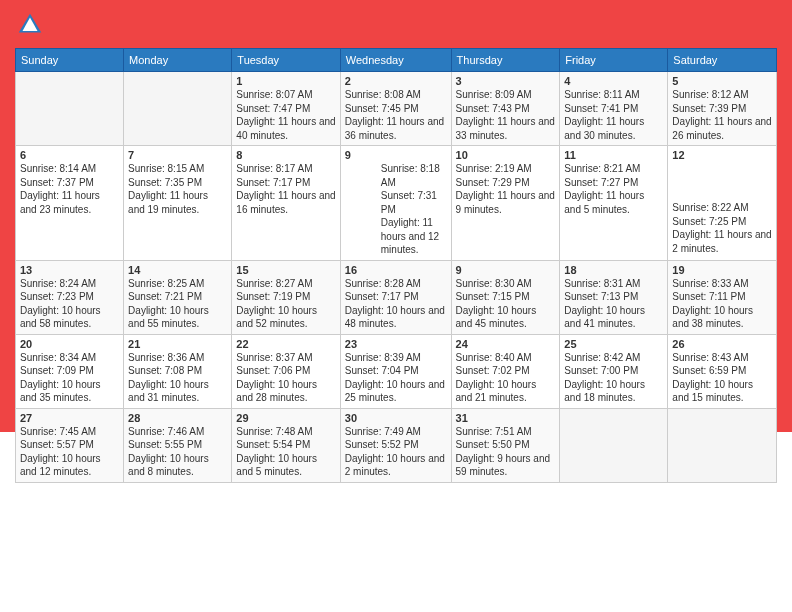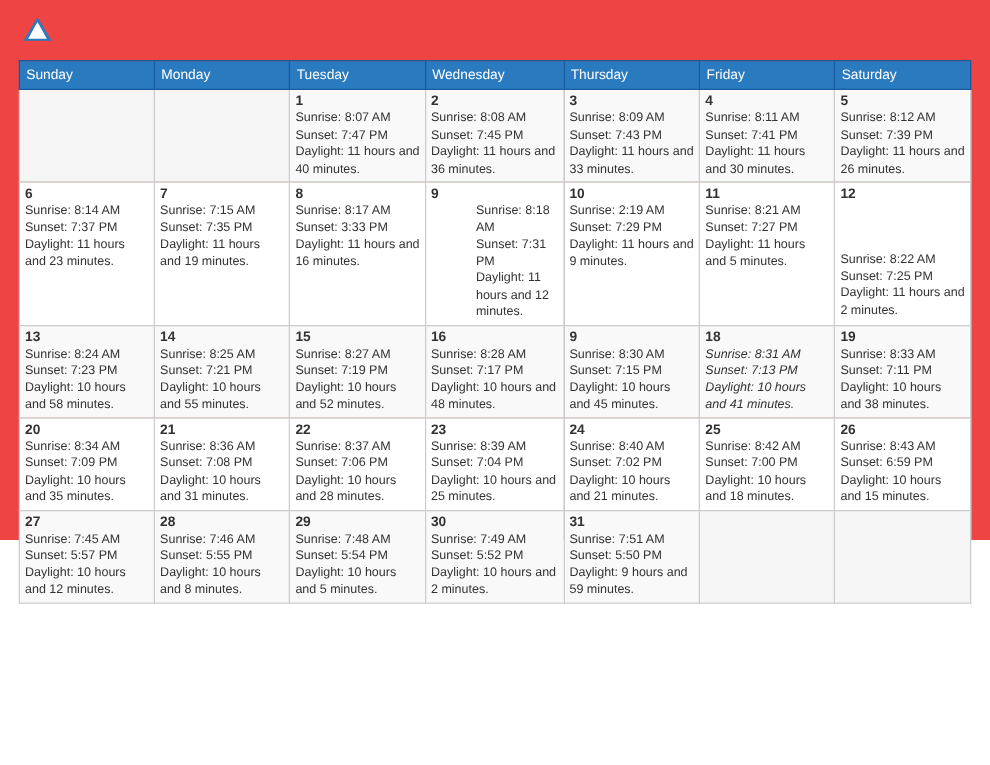--- a/index.html
+++ b/index.html
@@ -169,28 +169,28 @@
         </tr>
         <tr>
           <td>
             <span class="cell-date">6</span>
             <div class="cell-info" style="white-space: pre-line;">Sunrise: 8:14 AM
 Sunset: 7:37 PM
 Daylight: 11 hours and 23 minutes.</div>
           </td>
           <td>
             <span class="cell-date">7</span>
-            <div class="cell-info" style="white-space: pre-line;">Sunrise: 7:15 AM
+            <div class="cell-info" style="white-space: pre-line;">Sunrise: 8:15 AM
 Sunset: 7:35 PM
 Daylight: 11 hours and 19 minutes.</div>
           </td>
           <td>
             <span class="cell-date">8</span>
             <div class="cell-info" style="white-space: pre-line;">Sunrise: 8:17 AM
-Sunset: 3:33 PM
+Sunset: 7:17 PM
 Daylight: 11 hours and 16 minutes.</div>
           </td>
           <td>
             <span class="cell-date">9</span>
             <div class="cell-info" style="white-space: pre-line; margin-left: 36px;">Sunrise: 8:18 AM
 Sunset: 7:31 PM
 Daylight: 11 hours and 12 minutes.</div>
           </td>
           <td>
             <span class="cell-date">10</span>
@@ -237,21 +237,21 @@
 Daylight: 10 hours and 48 minutes.</div>
           </td>
           <td>
             <span class="cell-date">9</span>
             <div class="cell-info" style="white-space: pre-line;">Sunrise: 8:30 AM
 Sunset: 7:15 PM
 Daylight: 10 hours and 45 minutes.</div>
           </td>
           <td>
             <span class="cell-date">18</span>
-            <div class="cell-info" style="white-space: pre-line; font-style: italic;">Sunrise: 8:31 AM
+            <div class="cell-info" style="white-space: pre-line;">Sunrise: 8:31 AM
 Sunset: 7:13 PM
 Daylight: 10 hours and 41 minutes.</div>
           </td>
           <td>
             <span class="cell-date">19</span>
             <div class="cell-info" style="white-space: pre-line;">Sunrise: 8:33 AM
 Sunset: 7:11 PM
 Daylight: 10 hours and 38 minutes.</div>
           </td>
         </tr>

